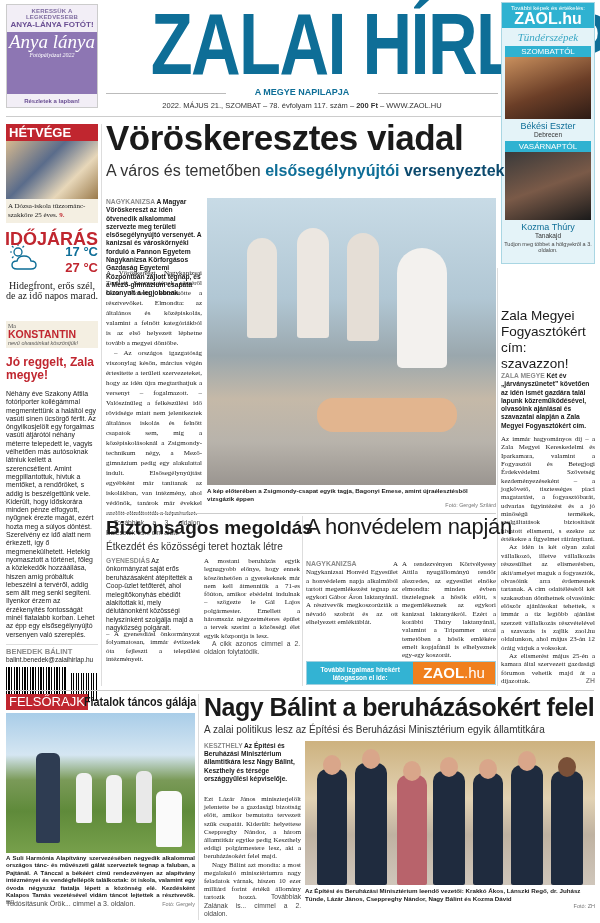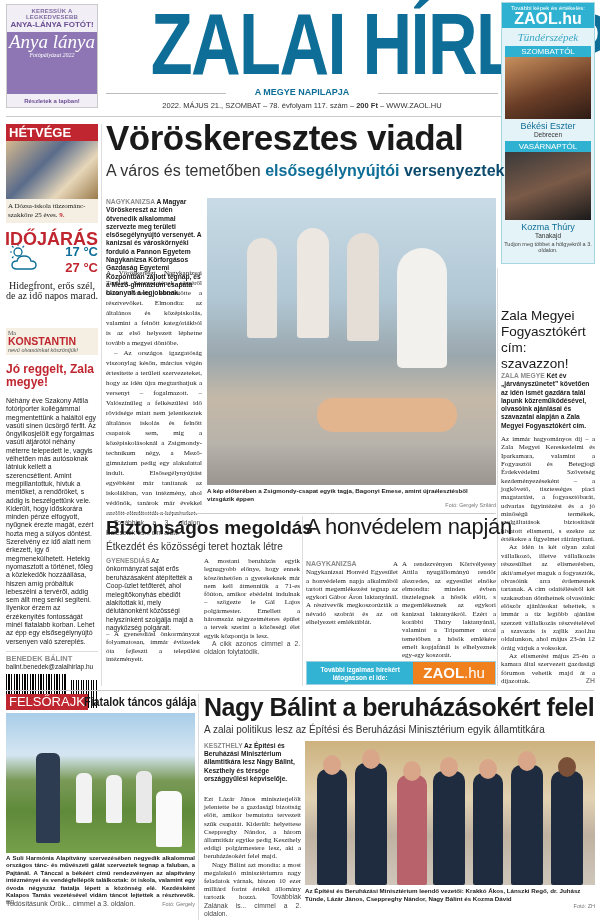--- a/index.html
+++ b/index.html
@@ -42,21 +42,21 @@
 #leftcol{left:6px;top:124px;width:92px}
 #hetvege-label{background:#c0262f;color:#fff;font-family:"Liberation Sans",sans-serif;font-weight:bold;font-size:13px;padding:1px 3px}
 #hetvege-photo{height:58px;background:linear-gradient(135deg,#d6b98f,#5a6c8b 40%,#e7d7b9 70%,#9a7a4b)}
 #hetvege-caption{background:#f4efe2;font-size:7px;padding:3px 2px;line-height:9px}
 #weather{margin-top:6px;height:92px;position:relative}
 #weather .title{position:absolute;right:0;top:0;font-family:"Liberation Sans",sans-serif;font-weight:bold;color:#c0262f;font-size:18px}
 #weather .t1{position:absolute;right:0;top:15px;font-family:"Liberation Sans",sans-serif;font-weight:bold;color:#0e6e97;font-size:13px}
 #weather .t2{position:absolute;right:0;top:31px;font-family:"Liberation Sans",sans-serif;font-weight:bold;color:#c0262f;font-size:13px}
 #weather .icon{position:absolute;left:2px;top:14px;width:30px;height:30px}
 #weather .desc{position:absolute;right:0;top:52px;font-size:10px;text-align:center;line-height:10px}
-#nameday{background:#f4efe2;padding:2px 2px;margin-top:7px}
+#nameday{background:#f4efe2;padding:2px 2px;margin-top:0}
 #nameday .ma{font-size:6px;color:#555}
 #nameday .nm{font-family:"Liberation Sans",sans-serif;font-weight:bold;color:#c0262f;font-size:10.5px;line-height:11px}
 #nameday .sub{font-family:"Liberation Sans",sans-serif;font-size:5.5px;color:#555;font-style:italic}
 #editorial-title{margin-top:8px;font-family:"Liberation Sans",sans-serif;font-weight:bold;color:#c0262f;font-size:12px;line-height:13px}
 #editorial-body{margin-top:8px;font-family:"Liberation Sans",sans-serif;font-size:6.9px;line-height:8.3px;text-align:left}
 #editorial-author{margin-top:5px;font-family:"Liberation Sans",sans-serif;font-weight:bold;color:#8a8a8a;font-size:7.5px;border-top:1px solid #ddd;padding-top:2px}
 #editorial-email{font-family:"Liberation Sans",sans-serif;font-size:6.5px}
 #barcode{margin-top:4px;height:34px;display:flex;gap:4px}
 #barcode .b1{flex:2.2;background:repeating-linear-gradient(90deg,#000 0 1px,#fff 1px 2px,#000 2px 4px,#fff 4px 5px,#000 5px 6px,#fff 6px 8px)}
 #barcode .b2{flex:1;background:repeating-linear-gradient(90deg,#000 0 1px,#fff 1px 2px,#000 2px 3px,#fff 3px 5px);margin-top:6px}

